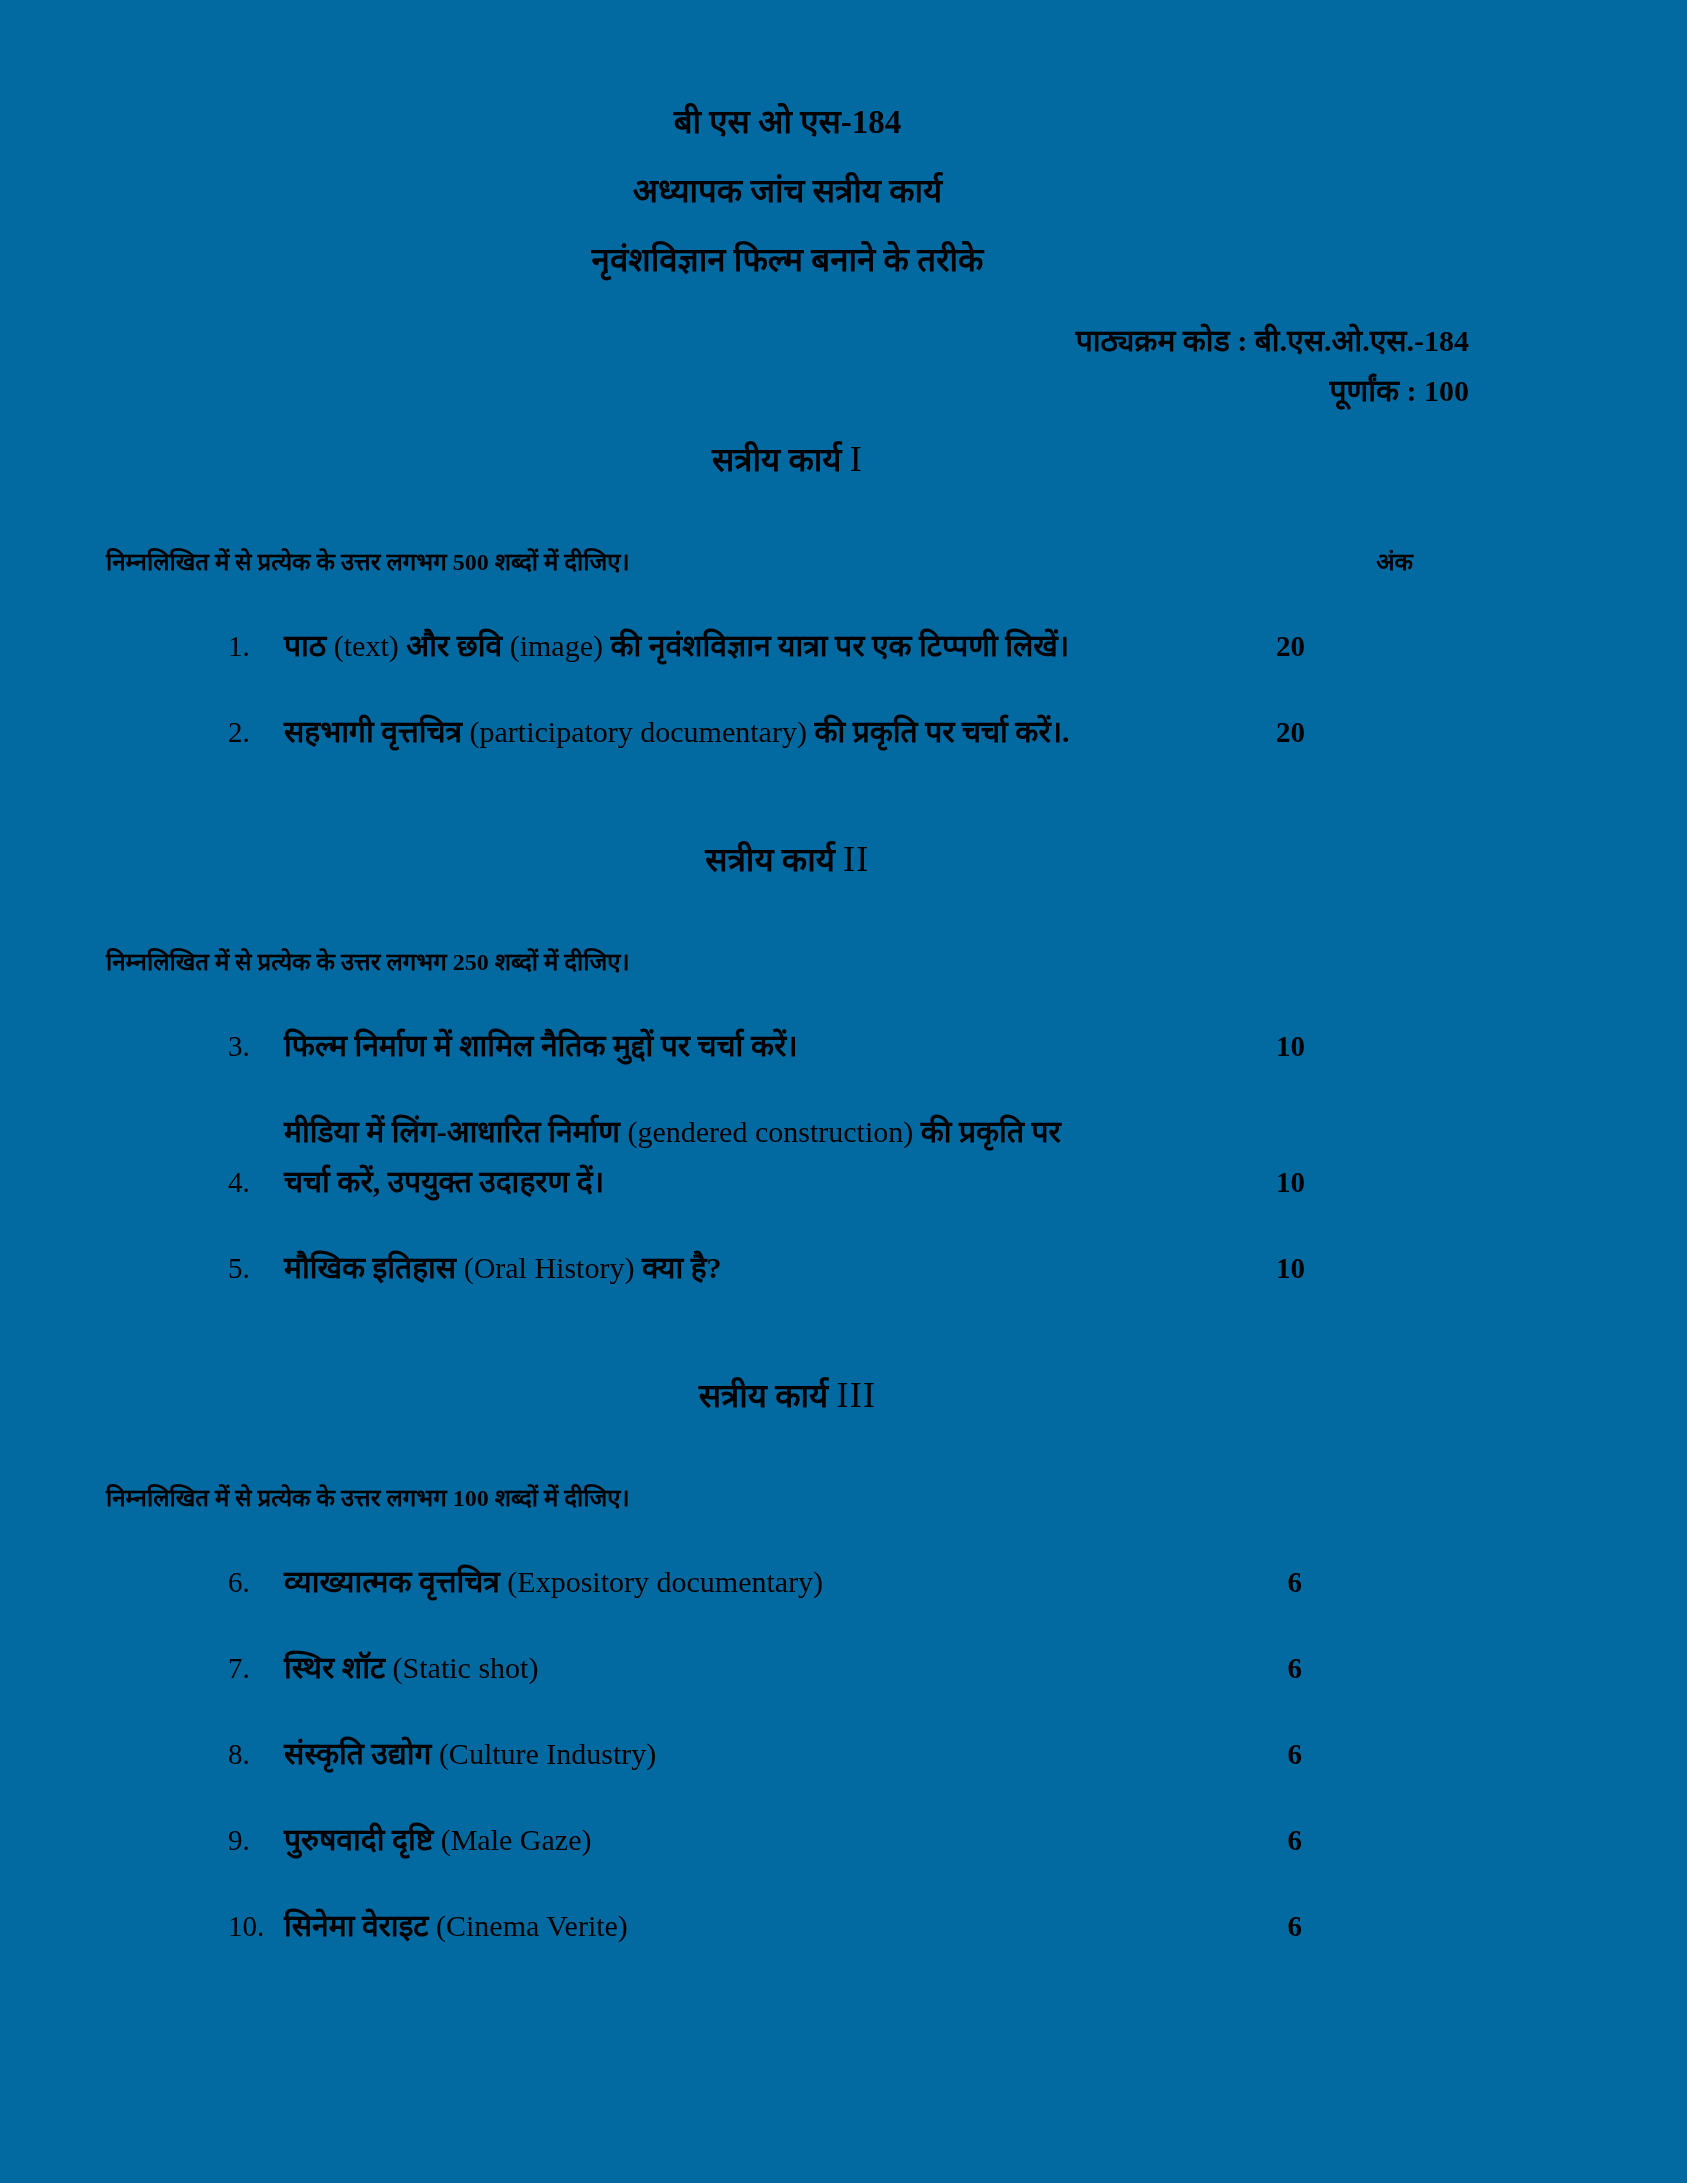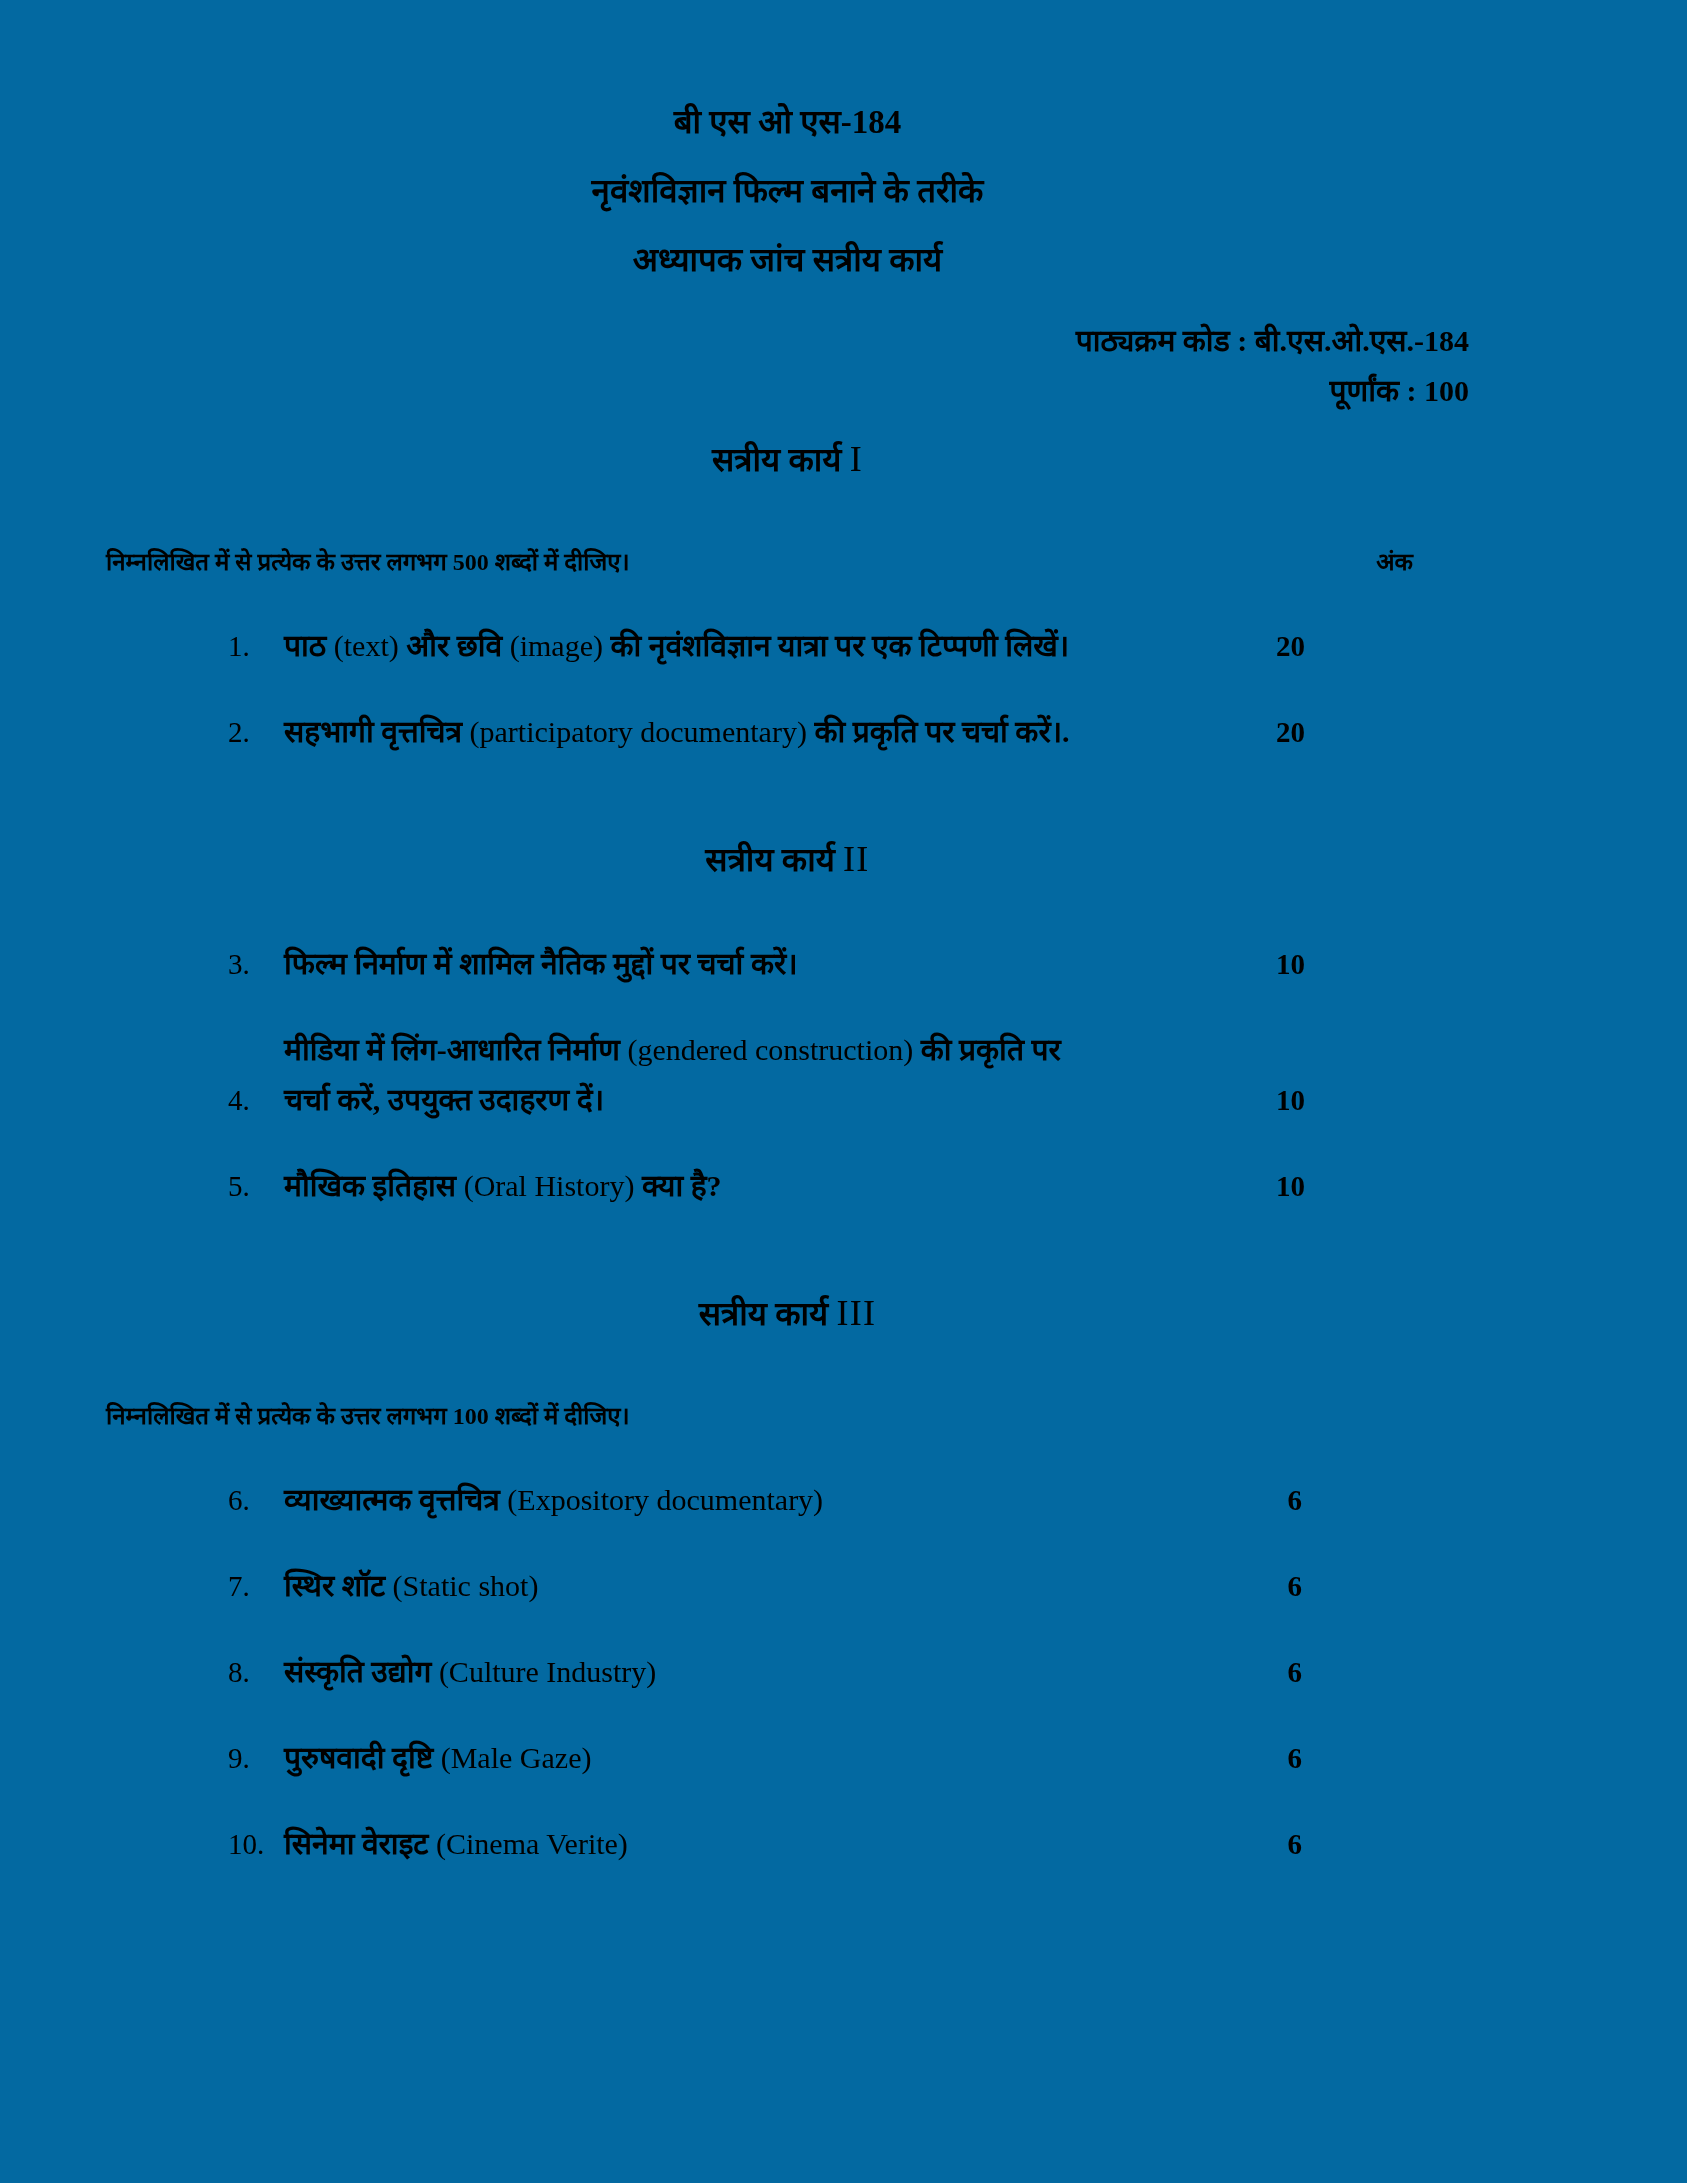--- a/index.html
+++ b/index.html
@@ -24,22 +24,22 @@
   .q-marks{flex:0 0 99px;width:99px;text-align:right;padding-right:73px;font-weight:700;font-size:29px;box-sizing:border-box;}
   .hi{font-weight:700;}
   .en{font-weight:400;}
 </style>
 </head>
 <body>
 
 <div class="page">
 
   <div class="title-line center">बी एस ओ एस-184</div>
+  <div class="title-line center">अध्यापक जांच सत्रीय कार्य</div>
   <div class="title-line center">नृवंशविज्ञान फिल्म बनाने के तरीके</div>
-  <div class="title-line center">अध्यापक जांच सत्रीय कार्य</div>
 
   <div class="codes-block">
     <div>पाठ्यक्रम कोड : बी.एस.ओ.एस.-184</div>
     <div>पूर्णांक : 100</div>
   </div>
 
   <div class="section-heading center">
     <span class="hi">सत्रीय कार्य</span>
     <span class="roman"> <span>I</span></span>
   </div>
@@ -56,20 +56,24 @@
 
   <div class="q-row">
     <div class="q-num">2.</div>
     <div class="q-text"><span class="hi">सहभागी वृत्तचित्र </span><span class="en">(participatory documentary) </span><span class="hi">की प्रकृति पर चर्चा करें।.</span></div>
     <div class="q-marks">20</div>
   </div>
 
   <div class="section-heading later center">
     <span class="hi">सत्रीय कार्य</span>
     <span class="roman"> <span>II</span></span>
+  </div>
+  <div class="instruction-row">
+    <div class="instruction-text">निम्नलिखित में से प्रत्येक के उत्तर लगभग 250 शब्दों में दीजिए।</div>
+    <div class="marks-header"></div>
   </div>
 
   <div class="q-row">
     <div class="q-num">3.</div>
     <div class="q-text"><span class="hi">फिल्म निर्माण में शामिल नैतिक मुद्दों पर चर्चा करें।</span></div>
     <div class="q-marks">10</div>
   </div>
 
   <div class="q-row">
     <div class="q-num">4.</div>

